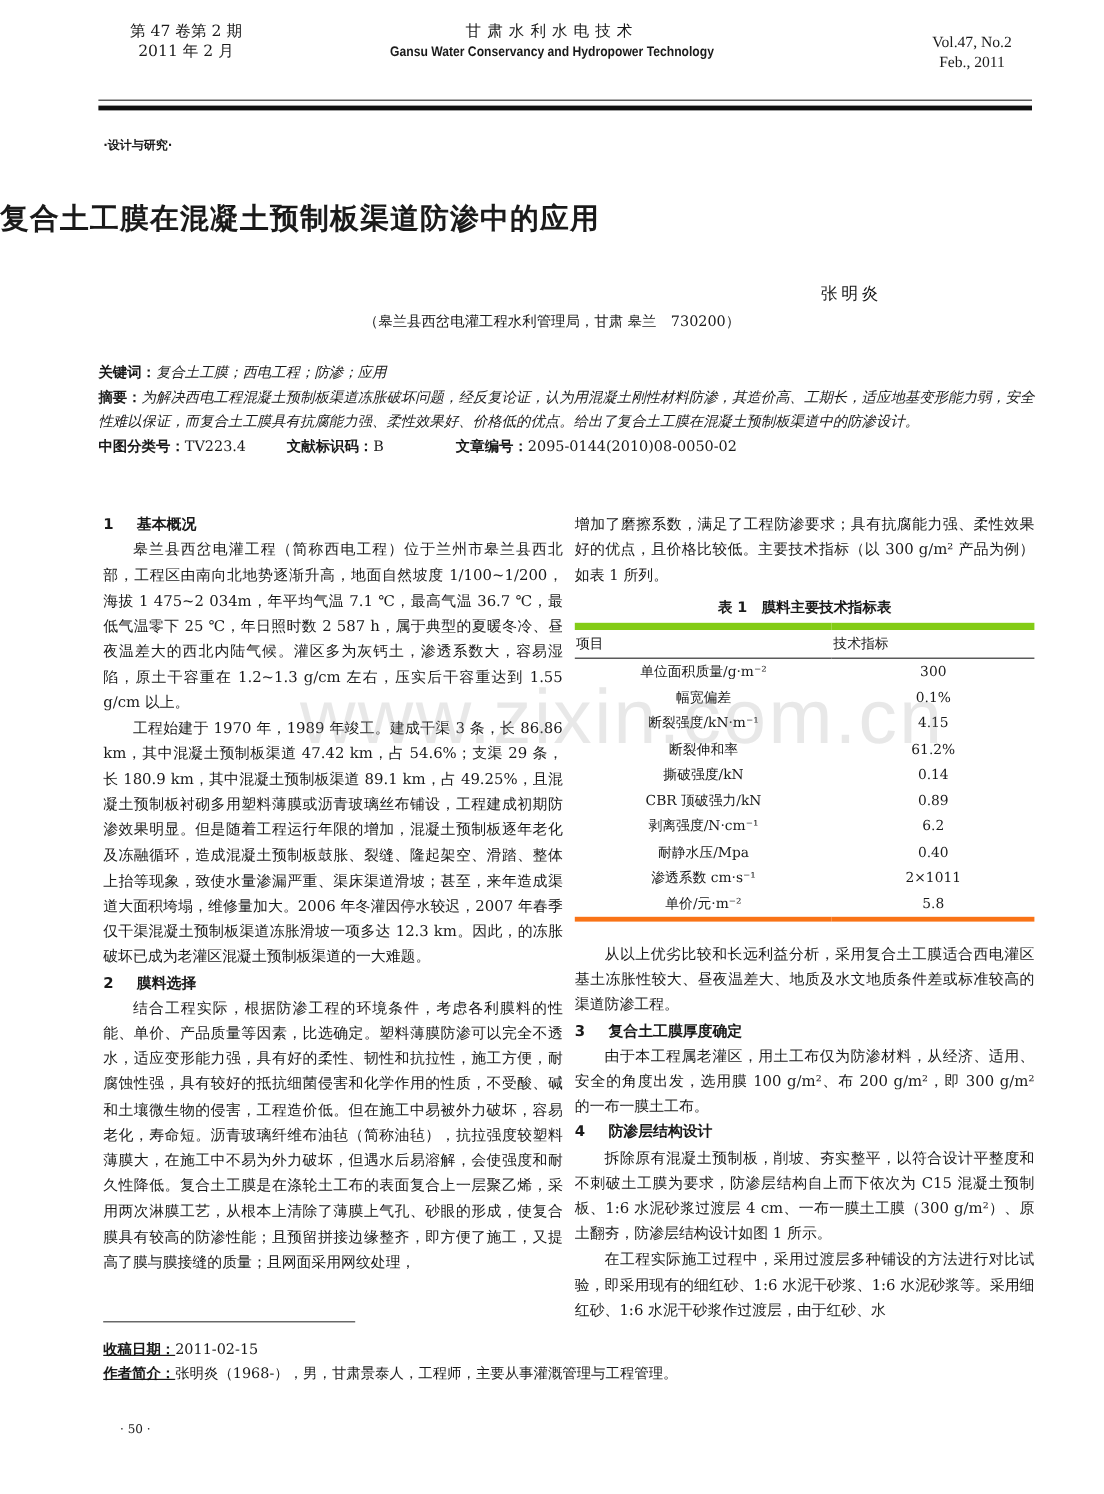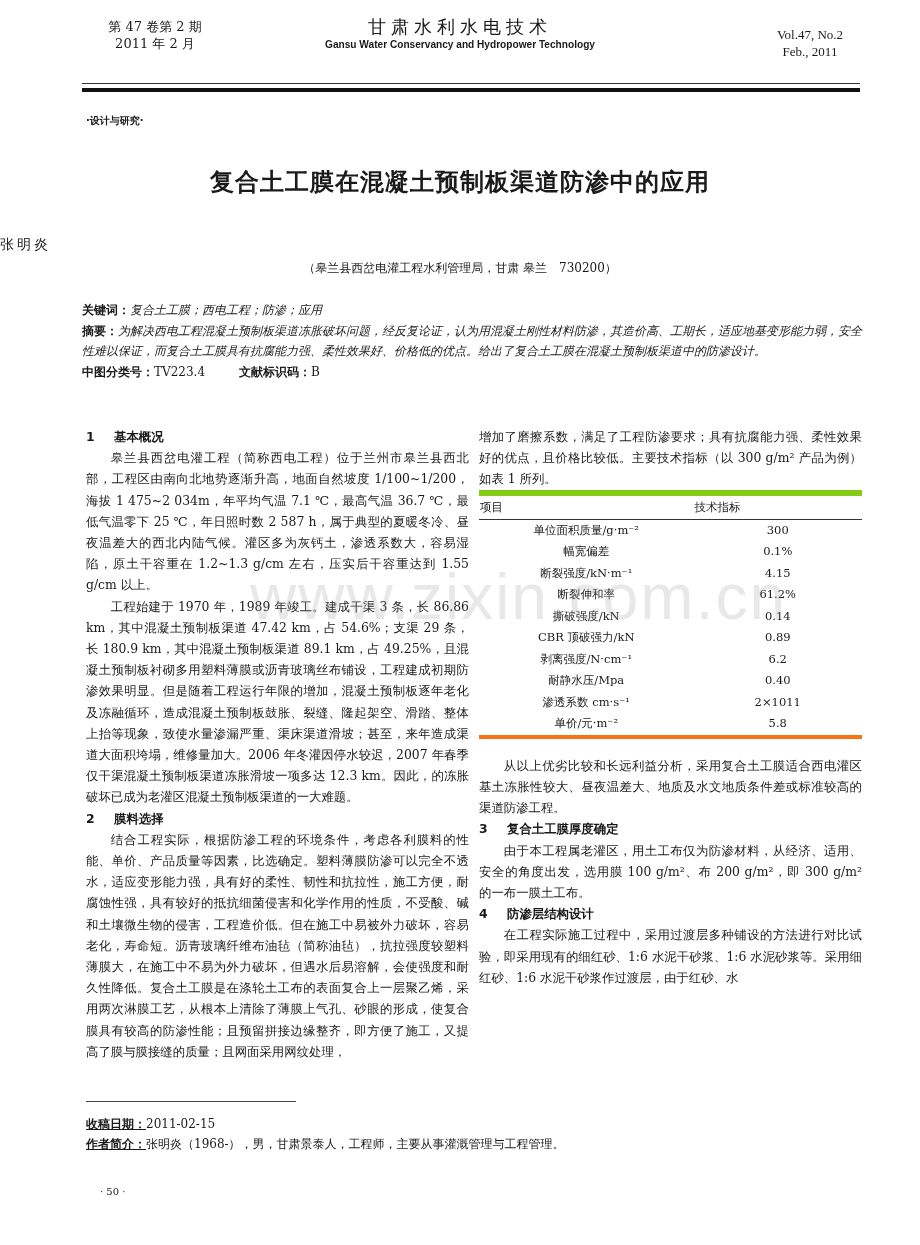--- a/index.html
+++ b/index.html
@@ -1,28 +1,28 @@
 <!DOCTYPE html>
 <html><head>
 <meta charset="utf-8">
 <style>
   html, body { margin:0; padding:0; background:#ffffff; }
   body { width:920px; height:1245px; position:relative; overflow:hidden; color:#1a1a1a;
          font-family:"DejaVu Serif","Liberation Serif",serif; }
   .abs { position:absolute; }
   .hdr-left { left:100px; top:18px; font-size:13px; line-height:17px; text-align:center; width:110px; }
   .hdr-center { left:250px; top:18px; width:420px; text-align:center; }
-  .hdr-center .cn { font-size:18px; letter-spacing:5px; line-height:17px; }
+  .hdr-center .cn { font-size:13px; letter-spacing:5px; line-height:17px; }
   .hdr-center .en { font-family:"Liberation Sans",sans-serif; font-size:11.5px; font-weight:bold; line-height:18px; transform:scaleX(0.88); }
   .hdr-right { left:770px; top:26px; font-size:13px; line-height:17px; font-family:"Liberation Serif",serif; text-align:center; width:80px; }
   .rule-thin { left:82px; top:83px; width:778px; height:1px; background:#333; }
   .rule-thick { left:82px; top:88px; width:778px; height:4px; background:#111; }
   .column-tag { left:86px; top:114px; font-size:10px; font-weight:bold; font-family:"DejaVu Sans",sans-serif; }
-  .title { left:0; top:166px; width:920px; text-align:center; font-size:24px; font-weight:bold; letter-spacing:1px; }
-  .author { left:0; top:236px; width:735px; text-align:left; font-size:14px; letter-spacing:3px; }
+  .title { left:0; top:166px; width:920px; text-align:left; font-size:24px; font-weight:bold; letter-spacing:1px; }
+  .author { left:0; top:236px; width:735px; text-align:right; font-size:14px; letter-spacing:3px; }
   .affil { left:0; top:260px; width:920px; text-align:center; font-size:12px; }
   .abstract { left:82px; top:300px; width:780px; font-size:12px; line-height:20.5px; }
   .abstract .k { font-weight:bold; font-family:"DejaVu Sans",sans-serif; }
   .abstract .it { font-style:italic; }
   .cls-row { display:flex; }
   .cls-row span.item { margin-right:34px; }
   .col { width:383px; font-size:12.4px; line-height:21.2px; text-align:justify; }
   .col-left { left:86px; top:426px; }
   .col-right { left:479px; top:426px; }
   .sec { font-weight:bold; font-family:"DejaVu Sans",sans-serif; margin:0; }
@@ -67,33 +67,35 @@
 <div class="abs abstract">
   <div>
     <span class="k">关键词：</span><span class="it">复合土工膜；西电工程；防渗；应用</span>
   </div>
   <div>
     <span class="k">摘要：</span><span class="it">为解决西电工程混凝土预制板渠道冻胀破坏问题，经反复论证，认为用混凝土刚性材料防渗，其造价高、工期长，适应地基变形能力弱，安全性难以保证，而复合土工膜具有抗腐能力强、柔性效果好、价格低的优点。给出了复合土工膜在混凝土预制板渠道中的防渗设计。</span>
   </div>
   <div class="cls-row">
     <span class="item"><span class="k">中图分类号：</span><span>TV223.4</span></span>
     <span class="item" style="margin-right:60px;"><span class="k">文献标识码：</span><span>B</span></span>
+    <span class="item"><span class="k">文章编号：</span><span>2095-0144(2010)08-0050-02</span></span>
   </div>
 </div>
 
 <div class="abs col col-left">
   <div class="sec"><span class="num">1</span><span>基本概况</span></div>
   <p>皋兰县西岔电灌工程（简称西电工程）位于兰州市皋兰县西北部，工程区由南向北地势逐渐升高，地面自然坡度 1/100~1/200，海拔 1 475~2 034m，年平均气温 7.1 ℃，最高气温 36.7 ℃，最低气温零下 25 ℃，年日照时数 2 587 h，属于典型的夏暖冬冷、昼夜温差大的西北内陆气候。灌区多为灰钙土，渗透系数大，容易湿陷，原土干容重在 1.2~1.3 g/cm 左右，压实后干容重达到 1.55 g/cm 以上。</p>
   <p>工程始建于 1970 年，1989 年竣工。建成干渠 3 条，长 86.86 km，其中混凝土预制板渠道 47.42 km，占 54.6%；支渠 29 条，长 180.9 km，其中混凝土预制板渠道 89.1 km，占 49.25%，且混凝土预制板衬砌多用塑料薄膜或沥青玻璃丝布铺设，工程建成初期防渗效果明显。但是随着工程运行年限的增加，混凝土预制板逐年老化及冻融循环，造成混凝土预制板鼓胀、裂缝、隆起架空、滑踏、整体上抬等现象，致使水量渗漏严重、渠床渠道滑坡；甚至，来年造成渠道大面积垮塌，维修量加大。2006 年冬灌因停水较迟，2007 年春季仅干渠混凝土预制板渠道冻胀滑坡一项多达 12.3 km。因此，的冻胀破坏已成为老灌区混凝土预制板渠道的一大难题。</p>
   <div class="sec"><span class="num">2</span><span>膜料选择</span></div>
   <p>结合工程实际，根据防渗工程的环境条件，考虑各利膜料的性能、单价、产品质量等因素，比选确定。塑料薄膜防渗可以完全不透水，适应变形能力强，具有好的柔性、韧性和抗拉性，施工方便，耐腐蚀性强，具有较好的抵抗细菌侵害和化学作用的性质，不受酸、碱和土壤微生物的侵害，工程造价低。但在施工中易被外力破坏，容易老化，寿命短。沥青玻璃纤维布油毡（简称油毡），抗拉强度较塑料薄膜大，在施工中不易为外力破坏，但遇水后易溶解，会使强度和耐久性降低。复合土工膜是在涤轮土工布的表面复合上一层聚乙烯，采用两次淋膜工艺，从根本上清除了薄膜上气孔、砂眼的形成，使复合膜具有较高的防渗性能；且预留拼接边缘整齐，即方便了施工，又提高了膜与膜接缝的质量；且网面采用网纹处理，</p>
 </div>
 
 <div class="abs col col-right">
   <p style="text-indent:0">增加了磨擦系数，满足了工程防渗要求；具有抗腐能力强、柔性效果好的优点，且价格比较低。主要技术指标（以 300 g/m² 产品为例）如表 1 所列。</p>
+  <div class="tbl-cap">表 1　膜料主要技术指标表</div>
   <table>
     <thead>
       <tr>
         <th class="c1">项目</th>
         <th class="c2">技术指标</th>
       </tr>
     </thead>
     <tbody id="tbody">
         <tr>
           <td>单位面积质量/g·m⁻²</td>
@@ -134,20 +136,21 @@
         <tr>
           <td>单价/元·m⁻²</td>
           <td>5.8</td>
         </tr>
       </tbody>
   </table>
   <p style="margin-top:16px">从以上优劣比较和长远利益分析，采用复合土工膜适合西电灌区基土冻胀性较大、昼夜温差大、地质及水文地质条件差或标准较高的渠道防渗工程。</p>
   <div class="sec"><span class="num">3</span><span>复合土工膜厚度确定</span></div>
   <p>由于本工程属老灌区，用土工布仅为防渗材料，从经济、适用、安全的角度出发，选用膜 100 g/m²、布 200 g/m²，即 300 g/m² 的一布一膜土工布。</p>
   <div class="sec"><span class="num">4</span><span>防渗层结构设计</span></div>
+  <p>拆除原有混凝土预制板，削坡、夯实整平，以符合设计平整度和不刺破土工膜为要求，防渗层结构自上而下依次为 C15 混凝土预制板、1:6 水泥砂浆过渡层 4 cm、一布一膜土工膜（300 g/m²）、原土翻夯，防渗层结构设计如图 1 所示。</p>
   <p>在工程实际施工过程中，采用过渡层多种铺设的方法进行对比试验，即采用现有的细红砂、1:6 水泥干砂浆、1:6 水泥砂浆等。采用细红砂、1:6 水泥干砂浆作过渡层，由于红砂、水</p>
 </div>
 
 <div class="abs foot-rule"></div>
 <div class="abs foot">
   <div><span class="k">收稿日期：</span><span>2011-02-15</span></div>
   <div><span class="k">作者简介：</span><span>张明炎（1968-），男，甘肃景泰人，工程师，主要从事灌溉管理与工程管理。</span></div>
 </div>
 <div class="abs pageno">· 50 ·</div>
 

